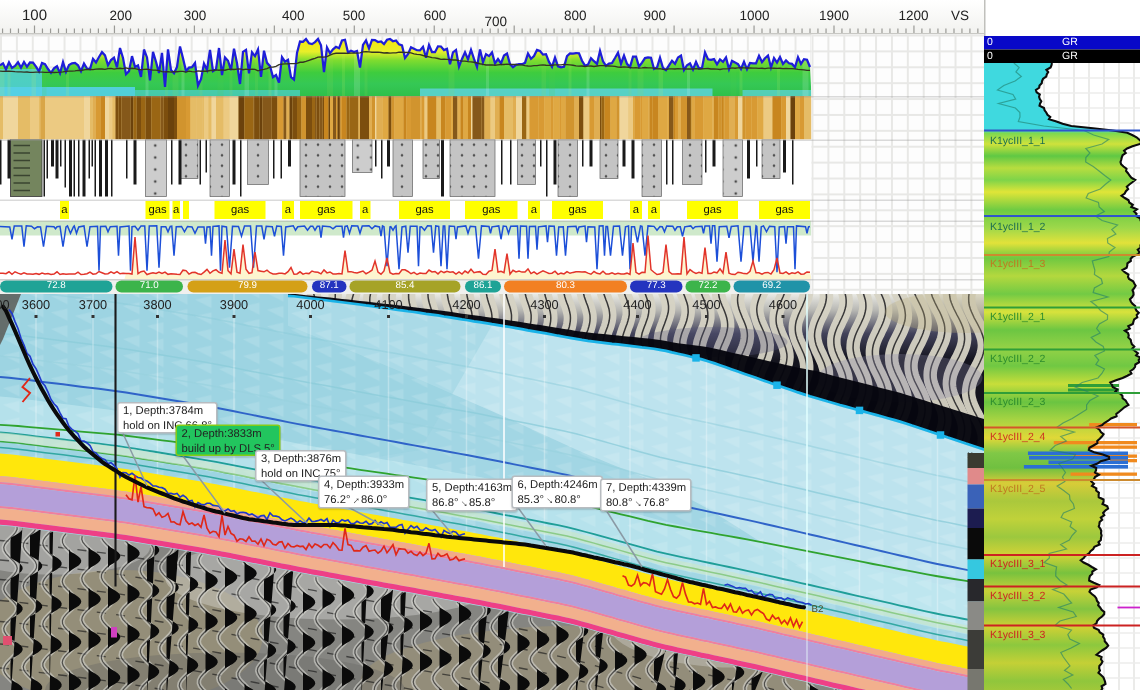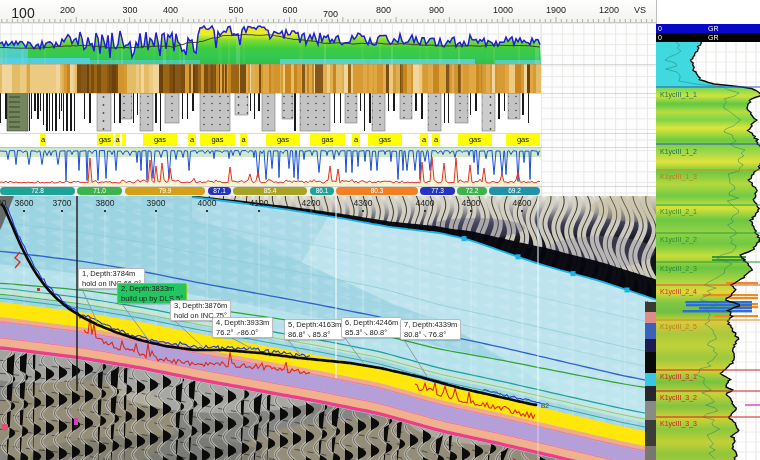--- a/index.html
+++ b/index.html
@@ -133,24 +133,24 @@
       <line x1="657.3" y1="19" x2="657.3" y2="22" stroke="#9a9a96" stroke-width="0.8"></line>
       <line x1="662.6" y1="17" x2="662.6" y2="22" stroke="#9a9a96" stroke-width="0.8"></line>
       <line x1="667.9" y1="19" x2="667.9" y2="22" stroke="#9a9a96" stroke-width="0.8"></line>
       <line x1="673.3" y1="19" x2="673.3" y2="22" stroke="#9a9a96" stroke-width="0.8"></line>
       <line x1="678.6" y1="19" x2="678.6" y2="22" stroke="#9a9a96" stroke-width="0.8"></line>
       <line x1="683.9" y1="19" x2="683.9" y2="22" stroke="#9a9a96" stroke-width="0.8"></line>
       <line x1="689.2" y1="19" x2="689.2" y2="22" stroke="#9a9a96" stroke-width="0.8"></line>
       <line x1="694.6" y1="19" x2="694.6" y2="22" stroke="#9a9a96" stroke-width="0.8"></line>
       <line x1="699.9" y1="19" x2="699.9" y2="22" stroke="#9a9a96" stroke-width="0.8"></line>
     </svg>
-    <div style="position:absolute;left:3px;top:5px;width:40px;text-align:center;font-size:14px;color:#222">100</div>
-    <div style="position:absolute;left:60px;top:5px;width:40px;text-align:left;font-size:9px;color:#222">200</div>
+    <div style="position:absolute;left:3px;top:5px;width:40px;text-align:center;font-size:10px;color:#222">100</div>
+    <div style="position:absolute;left:48px;top:5px;width:40px;text-align:right;font-size:9px;color:#222">200</div>
     <div style="position:absolute;left:110px;top:5px;width:40px;text-align:center;font-size:9px;color:#222">300</div>
-    <div style="position:absolute;left:163px;top:5px;width:40px;text-align:left;font-size:9px;color:#222">400</div>
+    <div style="position:absolute;left:163px;top:5px;width:40px;text-align:right;font-size:9px;color:#222">400</div>
     <div style="position:absolute;left:216px;top:5px;width:40px;text-align:center;font-size:9px;color:#222">500</div>
     <div style="position:absolute;left:270px;top:5px;width:40px;text-align:center;font-size:9px;color:#222">600</div>
     <div style="position:absolute;left:323px;top:9px;width:40px;font-size:9px;color:#222">700</div>
     <div style="position:absolute;left:376px;top:5px;width:40px;font-size:9px;color:#222">800</div>
     <div style="position:absolute;left:429px;top:5px;width:40px;font-size:9px;color:#222">900</div>
     <div style="position:absolute;left:483px;top:5px;width:40px;text-align:center;font-size:9px;color:#222">1000</div>
     <div style="position:absolute;left:536px;top:5px;width:40px;text-align:center;font-size:9px;color:#222">1900</div>
     <div style="position:absolute;left:589px;top:5px;width:40px;text-align:center;font-size:9px;color:#222">1200</div>
     <div style="position:absolute;left:625px;top:5px;width:30px;text-align:center;font-size:9px;color:#222">VS</div>
   </div>

